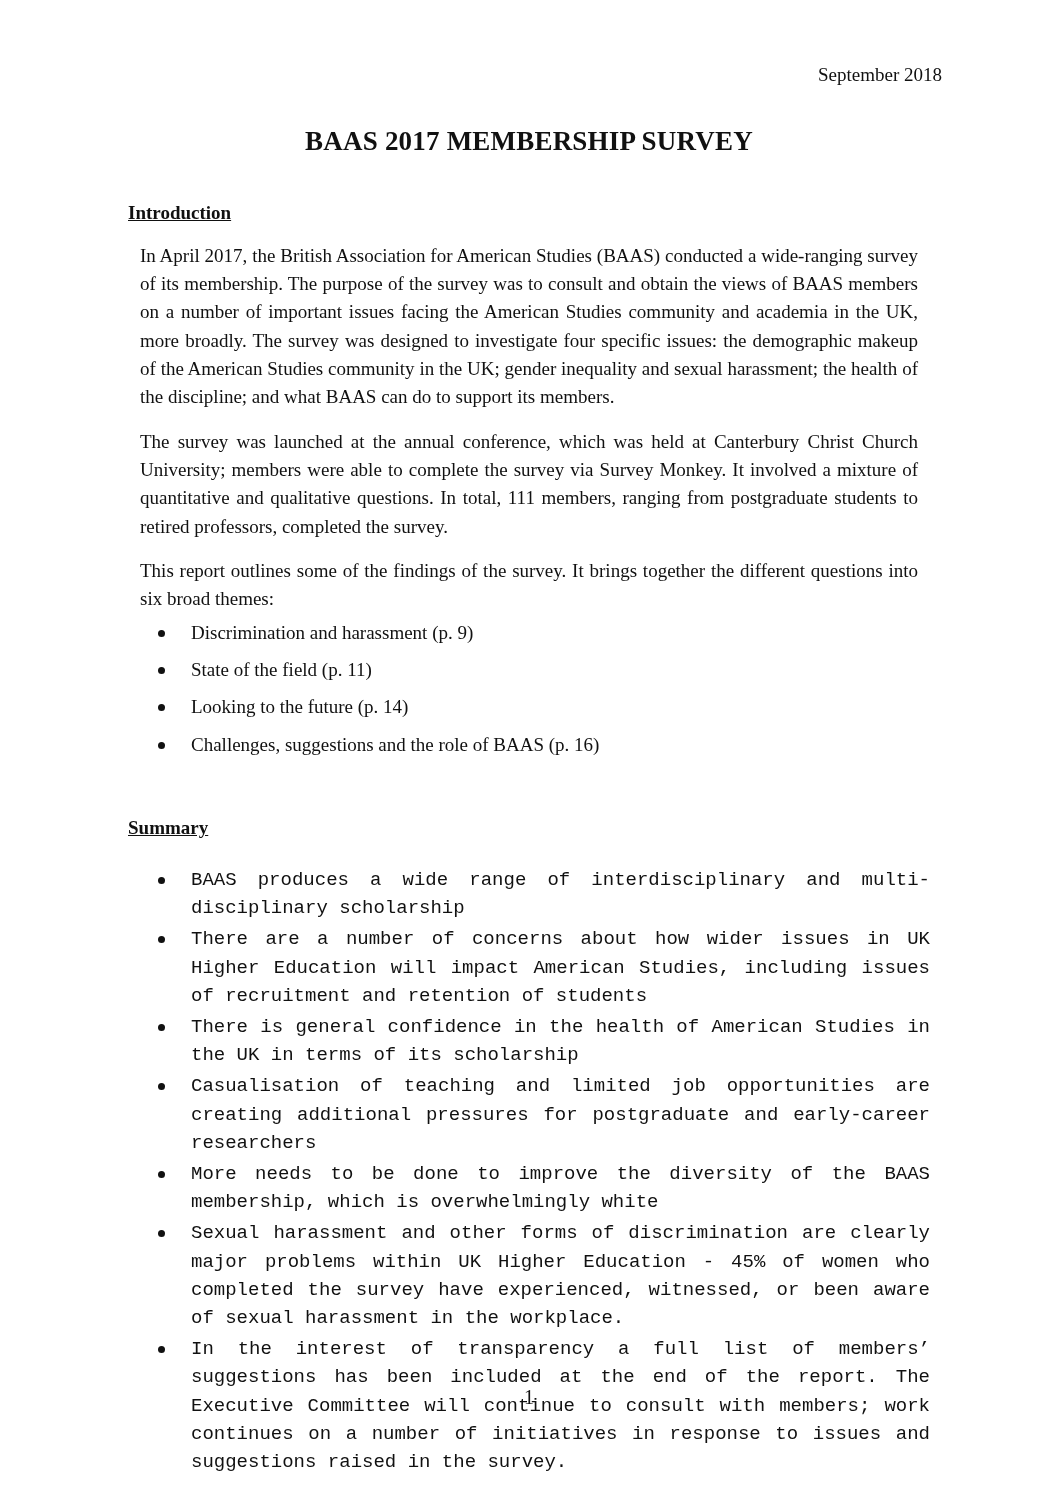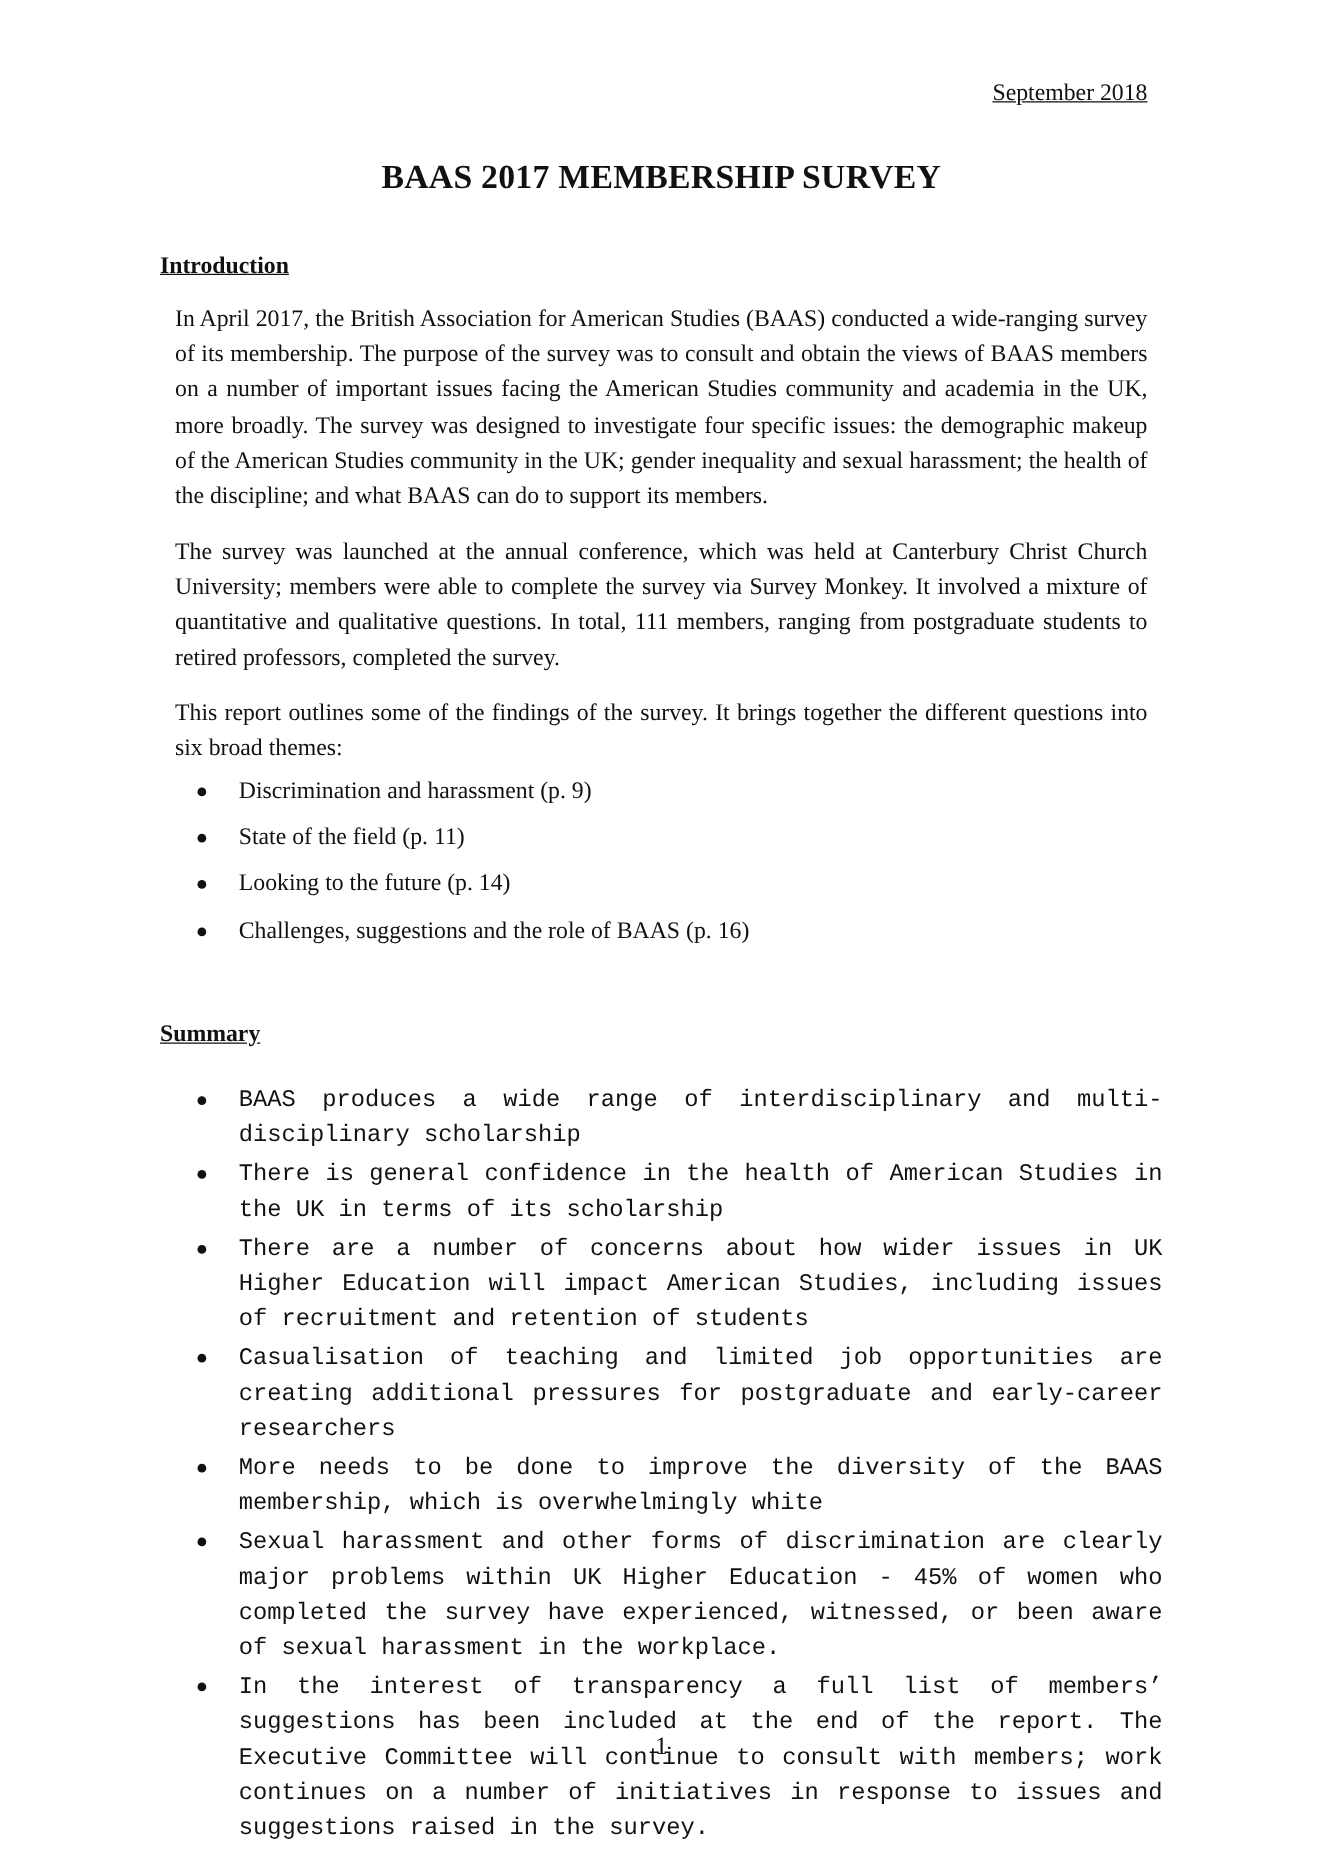--- a/index.html
+++ b/index.html
@@ -1,19 +1,19 @@
 <!DOCTYPE html>
 <html><head>
 <meta charset="utf-8">
 <style>
   html, body { margin: 0; padding: 0; background: #ffffff; }
   body { width: 1058px; height: 1497px; position: relative; overflow: hidden;
          font-family: "Liberation Serif", "DejaVu Serif", serif; color: #111; }
   .page { position: absolute; left: 0; top: 0; width: 1058px; height: 1497px; }
-  .date { position: absolute; top: 64px; right: 140px; font-size: 19px; text-decoration: underline; }
+  .date { position: absolute; top: 64px; right: 116px; font-size: 19px; }
   .title { position: absolute; top: 126px; left: 0; width: 1058px; text-align: center;
            font-size: 27px; font-weight: bold; letter-spacing: 0.2px; }
   .content { position: absolute; left: 128px; width: 802px; }
   .heading { font-size: 19px; font-weight: bold; text-decoration: underline; margin: 0; }
   .para { font-size: 19px; line-height: 28.2px; text-align: justify; margin: 12px; }
   ul { list-style: none; margin: 0; padding: 0; }
   li.bul { position: relative; padding-left: 63px; font-size: 19px; line-height: 28.2px; text-align: justify; }
   li.bul .dot { position: absolute; left: 30px; top: 11px; width: 7px; height: 7px; border-radius: 50%; background: #111; }
   .themes li.bul { margin-bottom: 9px; }
   .summary li.bul { margin-bottom: 3px; font-family: Liberation Mono, monospace; }
@@ -51,22 +51,22 @@
     </ul>
   </div>
 
   <div class="content" style="top:817px;">
     <h2 class="heading">Summary</h2>
   </div>
 
   <div class="content summary" style="top:866px;">
     <ul>
       <li class="bul"><span class="dot"></span><span>BAAS produces a wide range of interdisciplinary and multi-disciplinary scholarship</span></li>
+      <li class="bul"><span class="dot"></span><span>There are a number of concerns about how wider issues in UK Higher Education will impact American Studies, including issues of recruitment and retention of students</span></li>
       <li class="bul"><span class="dot"></span><span>There is general confidence in the health of American Studies in the UK in terms of its scholarship</span></li>
-      <li class="bul"><span class="dot"></span><span>There are a number of concerns about how wider issues in UK Higher Education will impact American Studies, including issues of recruitment and retention of students</span></li>
       <li class="bul"><span class="dot"></span><span>Casualisation of teaching and limited job opportunities are creating additional pressures for postgraduate and early-career researchers</span></li>
       <li class="bul"><span class="dot"></span><span>More needs to be done to improve the diversity of the BAAS membership, which is overwhelmingly white</span></li>
       <li class="bul"><span class="dot"></span><span>Sexual harassment and other forms of discrimination are clearly major problems within UK Higher Education - 45% of women who completed the survey have experienced, witnessed, or been aware of sexual harassment in the workplace.</span></li>
       <li class="bul"><span class="dot"></span><span>In the interest of transparency a full list of members’ suggestions has been included at the end of the report. The Executive Committee will continue to consult with members; work continues on a number of initiatives in response to issues and suggestions raised in the survey.</span></li>
     </ul>
   </div>
 
   <div class="pagenum">1</div>
 </div>
 

